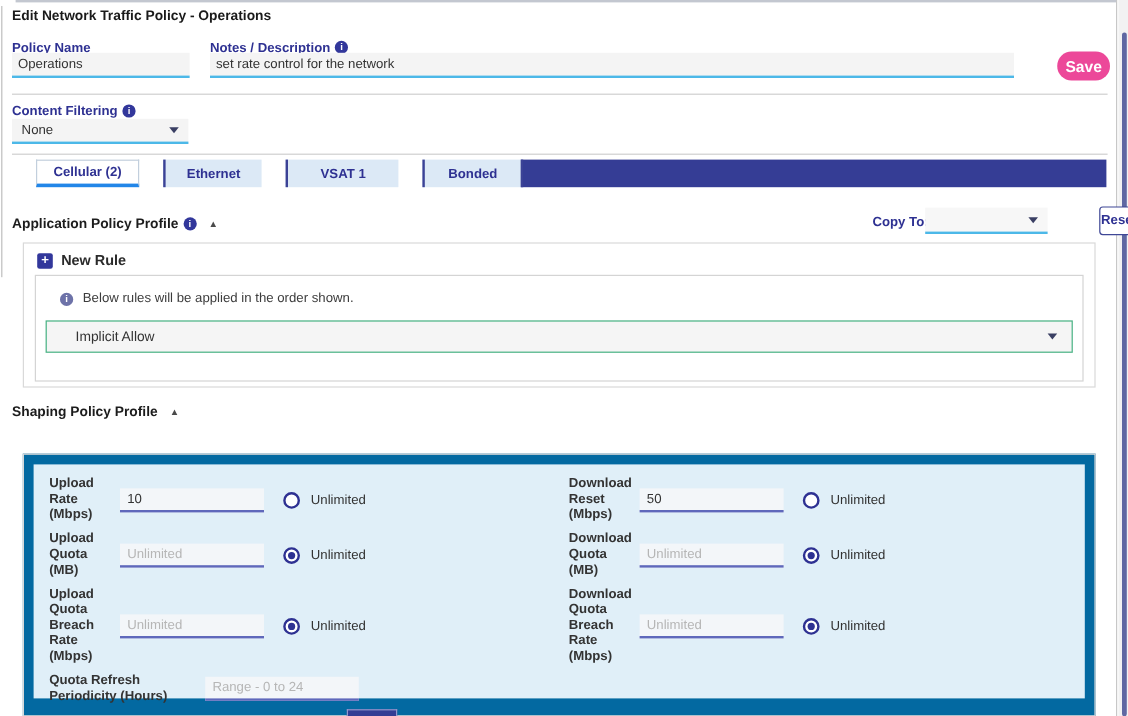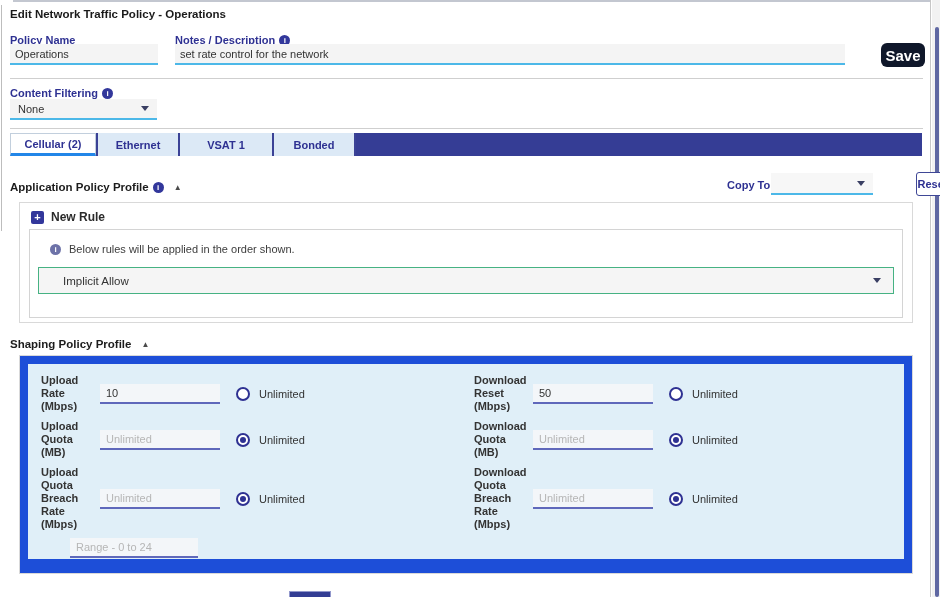--- a/index.html
+++ b/index.html
@@ -24,36 +24,36 @@
                background:#32379b; color:#fff; font-size:8px; line-height:11px;
                text-align:center; font-weight:bold; vertical-align:1px; margin-left:4px; }
   .info-icon.muted { background:#6d72a8; }
   .txt-input { position:absolute; height:21px; background:#f4f4f4; border:none;
                border-bottom:2px solid #4cb8e8; font-family:inherit; font-size:11px;
                color:#333; padding:0 5px; outline:none; }
   .txt-input::placeholder { color:#b3b3b3; }
   .inp-policy { left:10px; top:44px; width:148px; }
   .inp-notes  { left:175px; top:44px; width:670px; }
   .save-btn { position:absolute; left:881px; top:43px; width:44px; height:24px;
-              background:#0f172a; color:#fff; font-weight:bold; font-size:15px;
-              border:none; border-radius:6px; cursor:pointer; font-family:inherit; }
+              background:#ec4899; color:#fff; font-weight:bold; font-size:13px;
+              border:none; border-radius:12px; cursor:pointer; font-family:inherit; }
   .divider { position:absolute; left:10px; width:913px; height:1px; background:#cfcfcf; }
   .div-1 { top:78px; } .div-2 { top:128px; }
 
   
   .cf-select { position:absolute; left:10px; top:99px; width:147px; height:21px;
                background:#f4f4f4; border-bottom:2px solid #4cb8e8; cursor:pointer;
                display:flex; align-items:center; padding:0 8px; color:#333; }
   .caret-down { width:0; height:0; border-left:4px solid transparent; border-right:4px solid transparent;
                 border-top:5px solid #3a3f63; margin-left:auto; }
 
   
   .tabs { position:absolute; left:10px; top:133px; width:912px; height:23px; display:flex; }
   .tab { display:flex; align-items:center; justify-content:center;
-         background:#dce9f6; color:#2e3192; font-weight:bold; cursor:pointer; }
+         background:#dce9f6; color:#2e3192; font-weight:bold; cursor:pointer;margin-left:20px; }
   .tab.active { background:#fff; border:1px solid #c2cfdd; border-bottom:3px solid #2286e8; }
   .tab.inactive { border-left:2px solid #3b4296; }
   .tab-fill { flex:1; background:#353d95; border-left:2px solid #3b4296; }
   .w-cell { width:86px; } .w-eth { width:82px; } .w-vsat { width:94px; } .w-bond { width:82px; }
 
   
   .sec-title { font-weight:bold; font-size:11.5px; color:#1c1c1c; }
   .collapse-arrow { font-size:8px; color:#4a4a4a; margin-left:10px; vertical-align:1px; cursor:pointer; }
   .app-header-title { position:absolute; left:10px; top:181px; }
   .copy-label { position:absolute; left:727px; top:179px; font-weight:bold; color:#2e3192; }
@@ -73,22 +73,22 @@
   .new-rule-label { font-weight:bold; color:#2b2b2b; font-size:12px; }
   .rules-box { position:absolute; left:9px; right:9px; top:26px; height:89px; border:1px solid #d4d4d4; }
   .rules-info { position:absolute; left:16px; top:13px; display:flex; align-items:center; }
   .rules-info-text { margin-left:8px; color:#3c3c3c; }
   .rule-select { position:absolute; left:8px; right:8px; top:37px; height:27px;
                  background:#f5f5f5; border:1.5px solid #46b283; cursor:pointer;
                  display:flex; align-items:center; padding:0 12px 0 24px; color:#333; font-size:11.5px; }
 
   
   .shape-header-title { position:absolute; left:10px; top:338px; }
-  .shape-box { position:absolute; left:19px; top:355px; width:894px; height:219px;
-               border:1px solid #d9d9d9; background:#1d4ed8; }
+  .shape-box { position:absolute; left:19px; top:378px; width:894px; height:219px;
+               border:1px solid #d9d9d9; background:#0369a1; }
   .shape-panel { position:absolute; left:8px; right:8px; top:8px; bottom:14px;
                  background:#e0eff8; padding-top:10px;
                  display:grid; grid-template-columns:446px 1fr; }
   .col-left { padding-left:13px; } .col-right { padding-left:0; }
   .f-row { display:flex; align-items:center; margin-bottom:7px; }
   .f-label { width:57px; margin-right:2px; font-weight:bold; color:#333; line-height:13px; flex-shrink:0; }
   .f-label.wide { width:99px; }
   .f-input { width:120px; height:20px; background:#f3f6f9; border:none;
              border-bottom:2px solid #5f68bb; font-family:inherit; font-size:11px;
              color:#333; padding:0 6px; outline:none; }
@@ -199,20 +199,21 @@
         </div>
         <div class="f-row">
           <div class="f-label">Upload Quota Breach Rate (Mbps)</div>
           <input class="f-input" type="text" placeholder="Unlimited" style="">
           <span class="radio-wrap">
             <input type="radio" name="ub" checked="" style="">
             <span class="radio-label">Unlimited</span>
           </span>
         </div>
         <div class="f-row">
+          <div class="f-label wide">Quota Refresh Periodicity (Hours)</div>
           <input class="f-input wide" type="text" placeholder="Range - 0 to 24" style="">
         </div>
       </div>
 
       <div class="col-right">
         <div class="f-row">
           <div class="f-label">Download Reset (Mbps)</div>
           <input class="f-input" type="text" value="50" style="">
           <span class="radio-wrap">
             <input type="radio" name="dr" style="">

